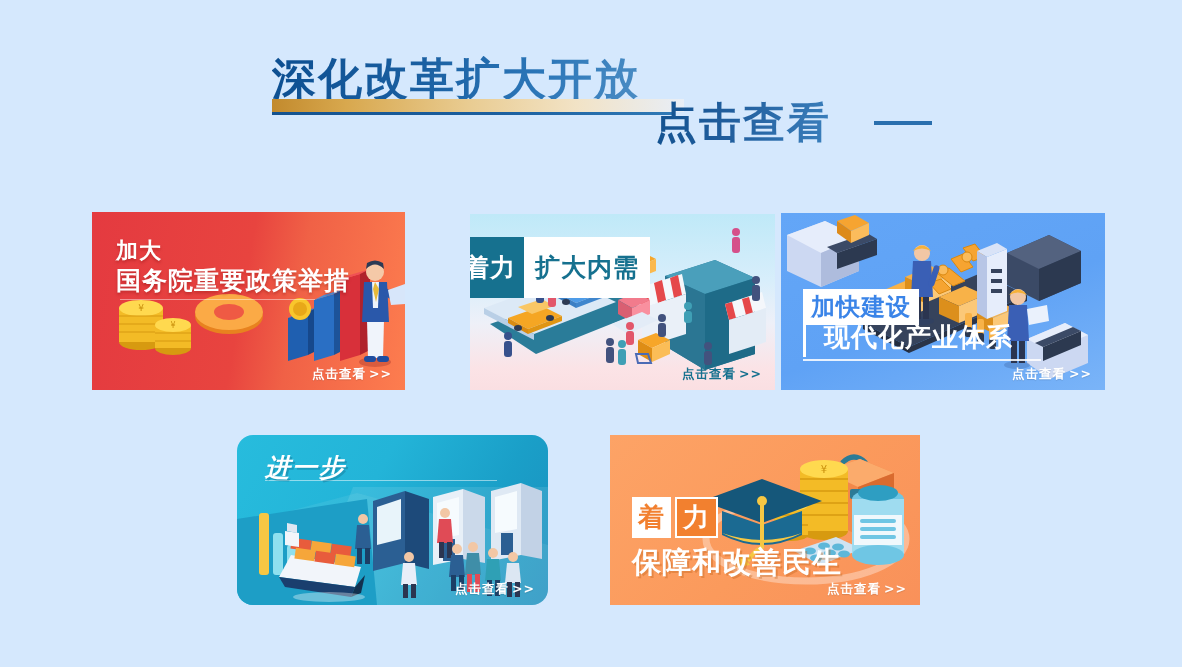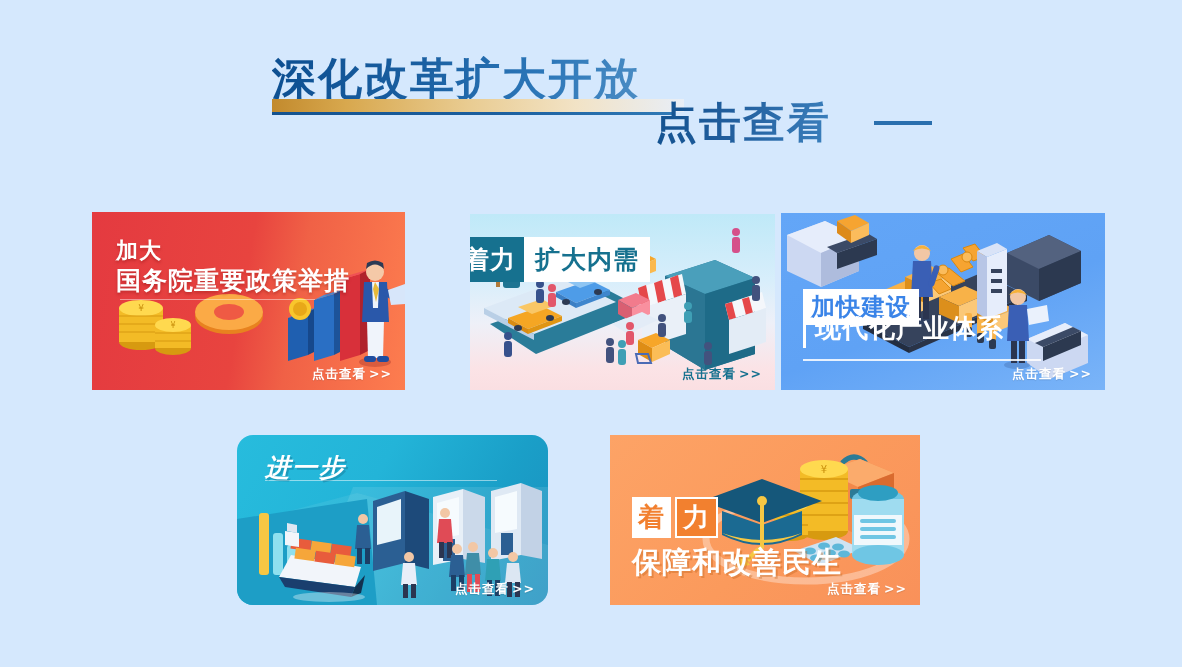--- a/index.html
+++ b/index.html
@@ -75,34 +75,34 @@
   
   #card-demand {
     left:444px; top:214px; width:305px; height:176px;
     background:linear-gradient(180deg,#bfe9f8 0%,#d8eefb 38%,#eef0f8 62%,#fbe3e6 88%,#fadfe2 100%);
     margin-left:26px;
   }
   .banner-wrap { position:absolute; z-index:30; display:flex; align-items:stretch; }
   .banner-a { background:#16718f; color:#ffffff; display:flex; align-items:center;
               padding:4px 8px; font-size:25px; font-weight:bold; letter-spacing:1px; }
   .banner-b { background:#ffffff; color:#16718f; display:flex; align-items:center;
-              padding:4px 9px; font-size:25px; font-weight:bold; letter-spacing:1px;
+              padding:12px 9px; font-size:25px; font-weight:bold; letter-spacing:1px;
               border:2px solid #ffffff; }
   #card-demand .banner-wrap { left:-14px; top:23px; }
   #card-demand .cta { color:#16718f; text-shadow:none; }
 
   
   #card-industry {
     left:781px; top:213px; width:324px; height:177px;
     background:linear-gradient(160deg,#63a6f7 0%,#5fa2f5 55%,#7ab4f8 100%);
   }
   #card-industry .box1 { left:22px; top:76px; background:#fff; color:#3a84e8;
      font-size:24px; padding:2px 8px; letter-spacing:1px; }
-  #card-industry .box2 { left:22px; top:96px; color:#fff; font-size:26px;
-     padding:2px 9px; letter-spacing:1px; border-left:3px solid #fff; }
+  #card-industry .box2 { left:22px; top:105px; color:#fff; font-size:26px;
+     padding:2px 18px; letter-spacing:1px; border-left:3px solid #fff; }
   #card-industry .ul2 { position:absolute; left:22px; top:146px; width:238px; height:2px;
      background:rgba(255,255,255,.85); z-index:30; }
 
   
   #card-reform {
     left:237px; top:435px; width:311px; height:170px;
     background:linear-gradient(120deg,#27bcdd 0%,#23b4d8 40%,#1a9fc8 72%,#1b8fbe 100%);
     border-radius:16px;
   }
   #card-reform .h1 { left:28px; top:16px; font-size:25px; color:#fff; font-style:italic;

